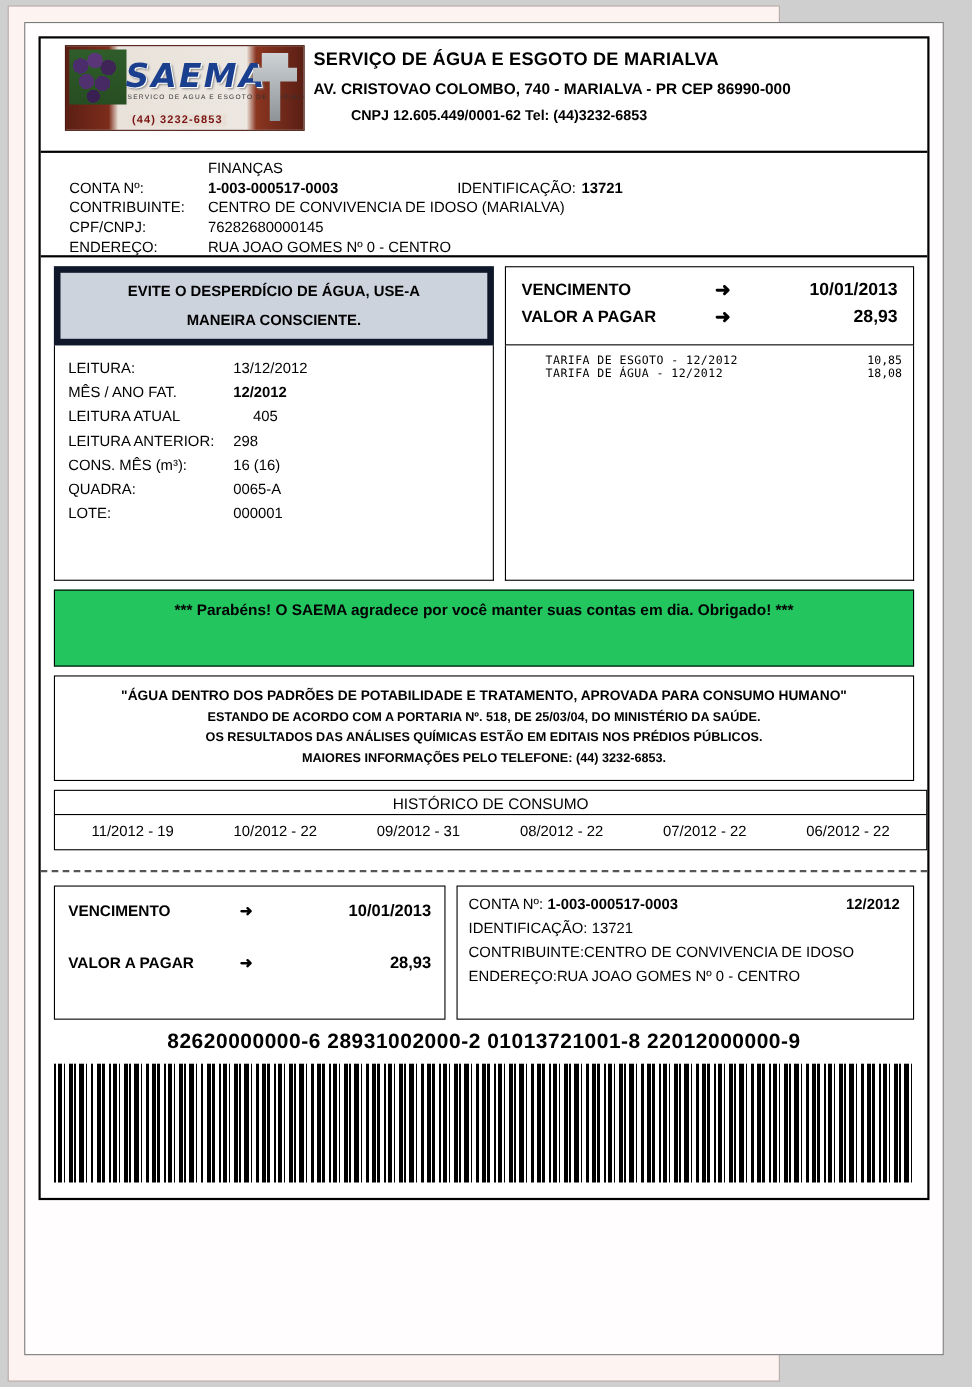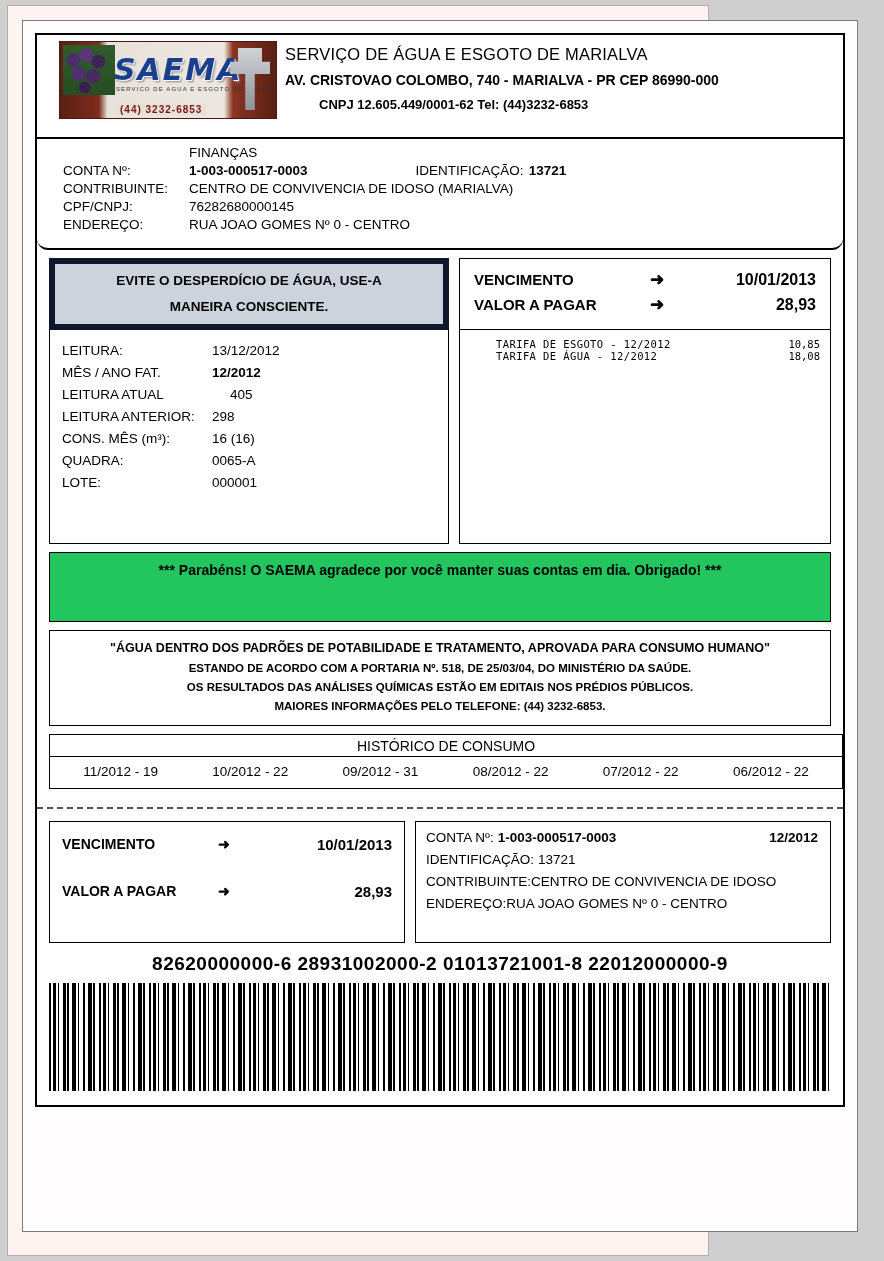--- a/index.html
+++ b/index.html
@@ -86,29 +86,28 @@
   .logo-tap {
     position:absolute; right:6px; top:6px; width:40px; height:62px;
     background: linear-gradient(180deg,#cfd3d6,#8d9397);
     clip-path: polygon(20% 0,80% 0,80% 22%,100% 22%,100% 42%,62% 42%,62% 100%,38% 100%,38% 42%,0 42%,0 22%,20% 22%);
   }
   .hdr-text {
     flex:1;
     padding: 10px 6px 6px 0;
     text-align: left;
   }
-  .hdr-line1 { font-size: 16.5px; font-weight: normal; letter-spacing:.2px; }
+  .hdr-line1 { font-size: 16.5px; font-weight: bold; letter-spacing:.2px; }
   .hdr-line2 { font-size: 14px; font-weight: bold; margin-top: 8px; }
   .hdr-line3 { font-size: 13px; font-weight: bold; margin-top: 9px; padding-left: 34px;}
   
   .cust {
     border-bottom: 2px solid #000;
-    padding: 6px 0 16px 26px;
+    padding: 6px 0 0 26px;
     font-size: 13.5px;
-    border-radius: 11px;
   }
   .cust .finan { font-size: 13.5px; padding-left: 126px; }
   .row { display:flex; align-items:baseline; margin-top: 3px; }
   .lbl { width: 126px; flex: none; }
   .val { font-weight: bold; }
   .val-n { font-weight: normal; }
   .ident { margin-left: 108px; }
   
   .mid { display:flex; padding: 8px 12px 0 12px; gap: 10px; }
   .mid-left { width: 400px; }

